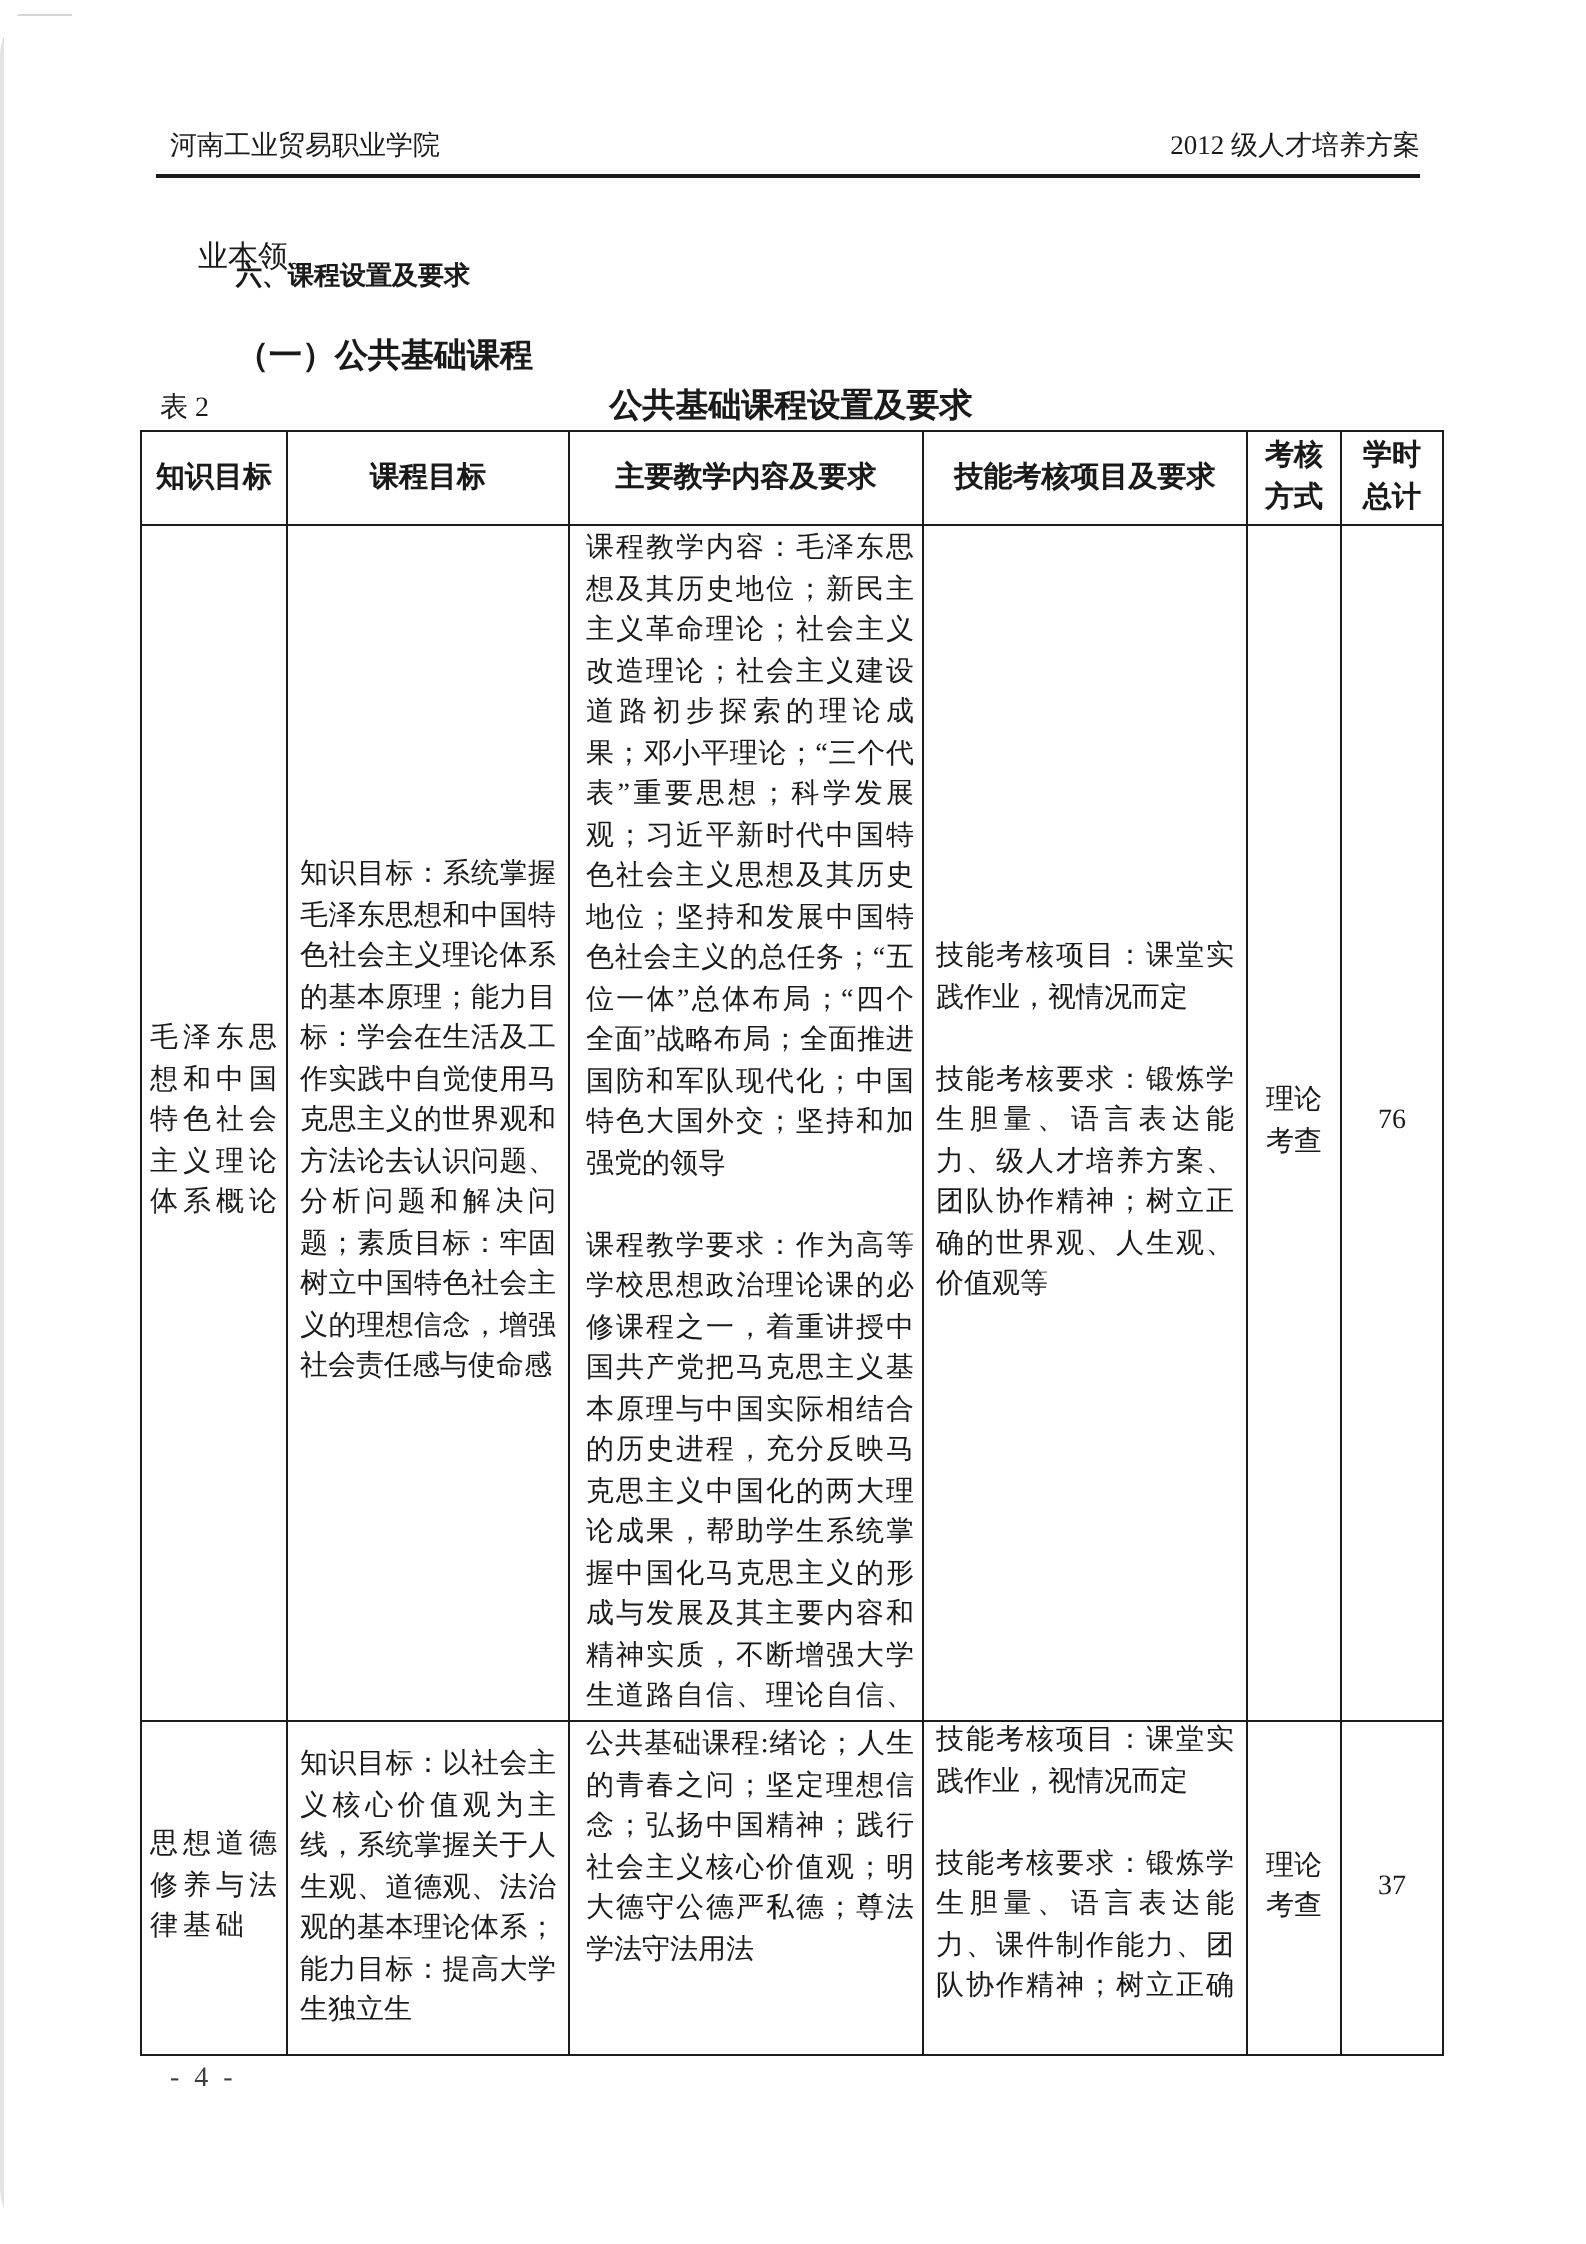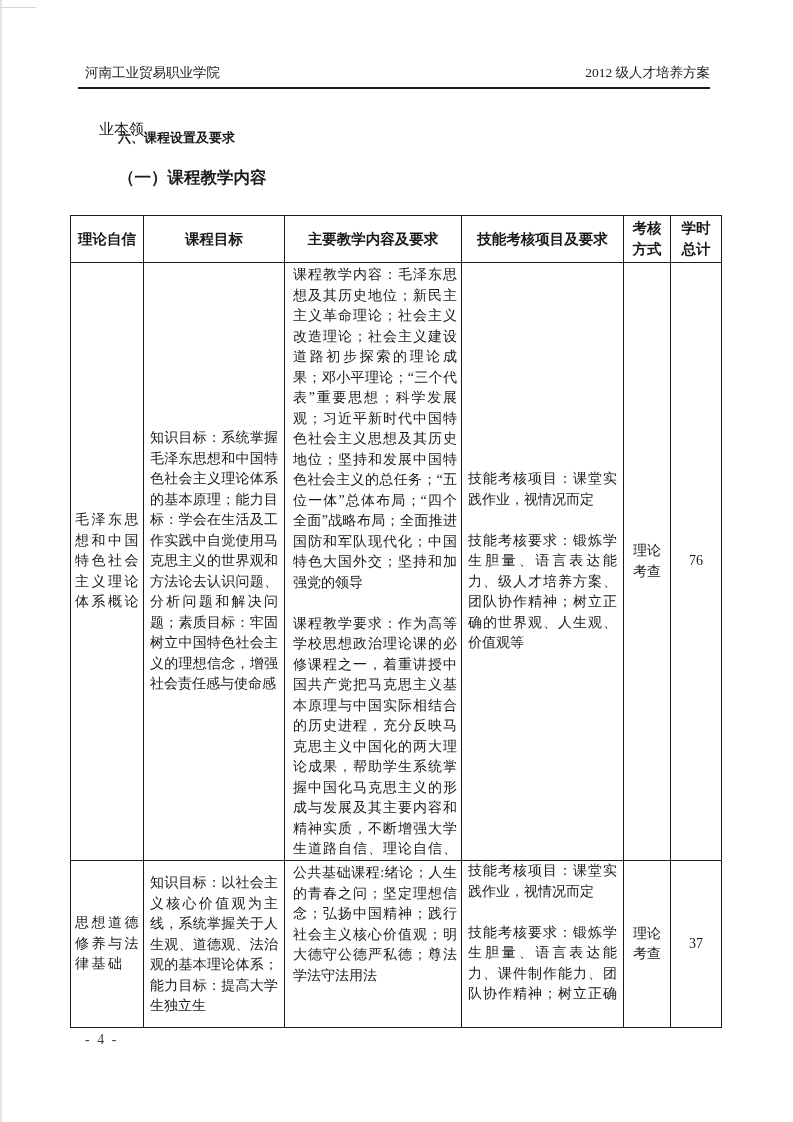--- a/index.html
+++ b/index.html
@@ -3,20 +3,21 @@
 <meta charset="utf-8">
 <style>
   html,body { margin:0; padding:0; background:#ffffff; }
   .page {
     position: relative;
     width: 793px; height: 1122px;
     background: #ffffff;
     overflow: hidden;
     font-family: "Liberation Serif", "DejaVu Serif", serif;
     color: #1a1a1a;
+    border-radius: 28px;
   }
   
   .edge-left   { position:absolute; left:0; top:0; width:2px; height:100%; background:#e4e4e4; }
   .artifact-top{ position:absolute; left:0; top:7px; width:36px; height:1px; background:#d6d6d6; }
 
   .running-header {
     position:absolute; left:78px; right:83px; top:64px;
     display:flex; justify-content:space-between; align-items:flex-end;
     font-size:13.5px; line-height:18px;
     border-bottom:2px solid #1c1c1c;
@@ -70,35 +71,39 @@
   <div class="artifact-top"></div>
 
   <div class="running-header">
     <span>河南工业贸易职业学院</span>
     <span>2012 级人才培养方案</span>
   </div>
 
   <p class="intro">业本领。</p>
 
   <h2 class="h-section">六、课程设置及要求</h2>
-  <h3 class="h-subsection">（一）课程教学内容</h3>
+  <h3 class="h-subsection">（一）公共基础课程</h3>
 
+  <div class="caption-row">
+    <span class="caption-label">表 2</span>
+    <span class="caption-title">公共基础课程设置及要求</span>
+  </div>
 
   <table class="course-table">
     <colgroup>
       <col style="width:73px">
         <col style="width:141px">
         <col style="width:177px">
       <col style="width:162px">
         <col style="width:47px">
         <col style="width:51px">
     </colgroup>
     <thead>
       <tr>
-        <th>理论自信</th>
+        <th>知识目标</th>
         <th>课程目标</th>
         <th>主要教学内容及要求</th>
         <th>技能考核项目及要求</th>
         <th>考核方式</th>
         <th>学时总计</th>
       </tr>
     </thead>
     <tbody>
       <tr class="row1">
         <td class="c-name">毛泽东思想和中国特色社会主义理论体系概论</td>

